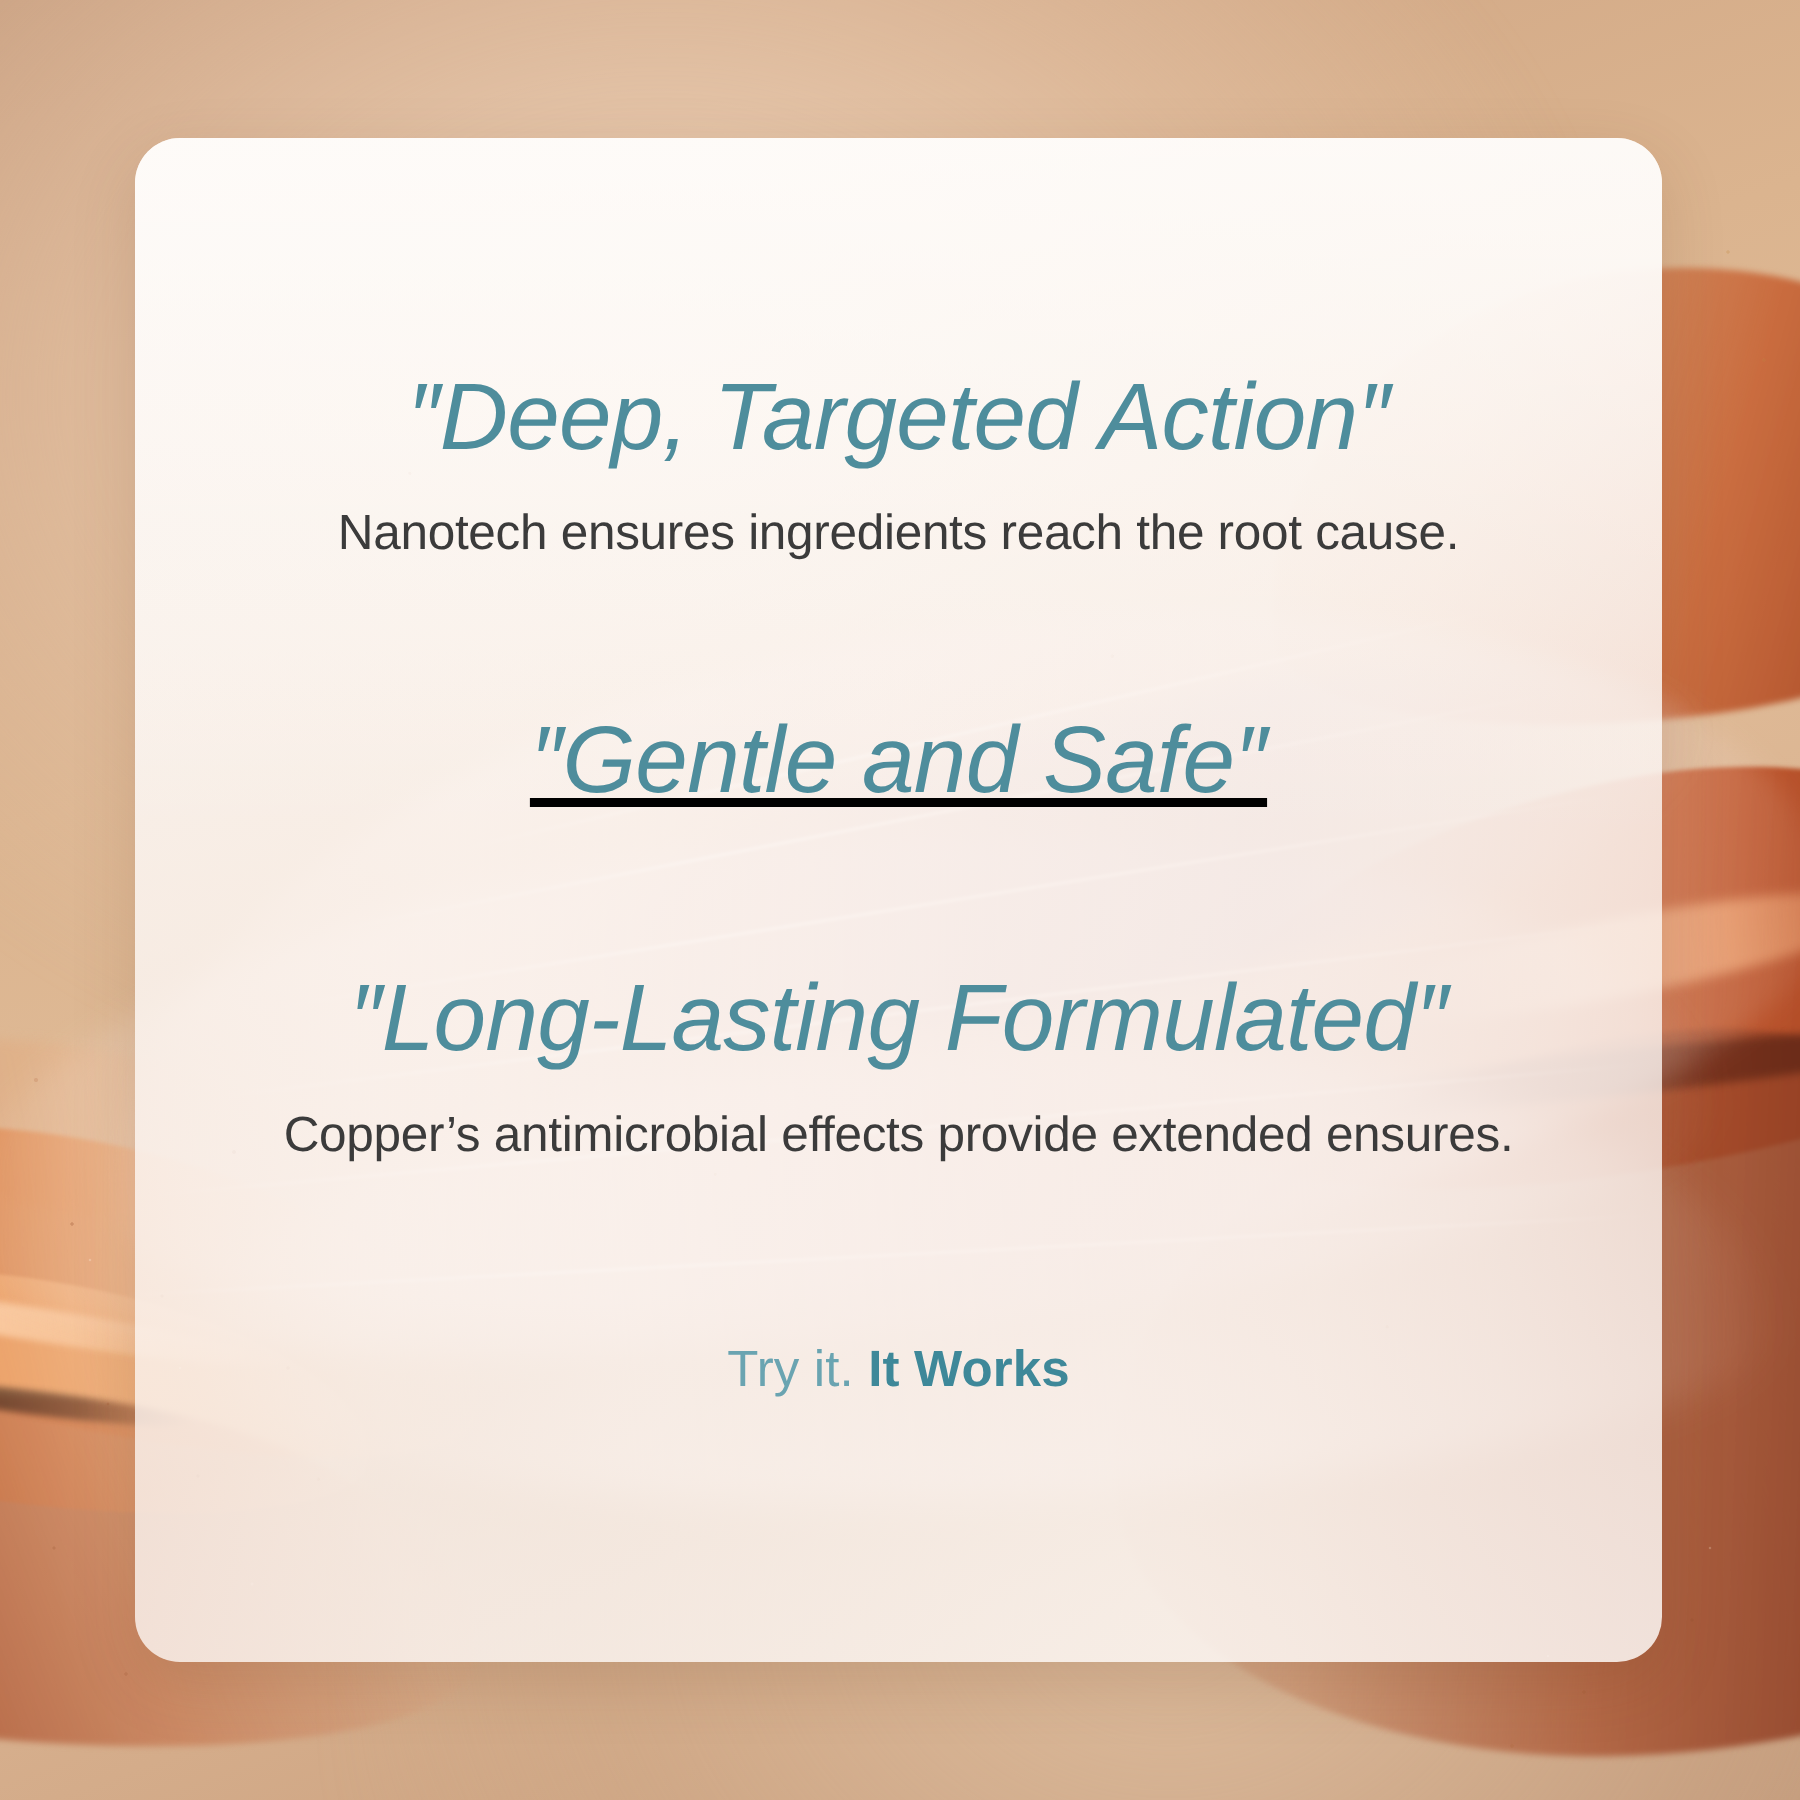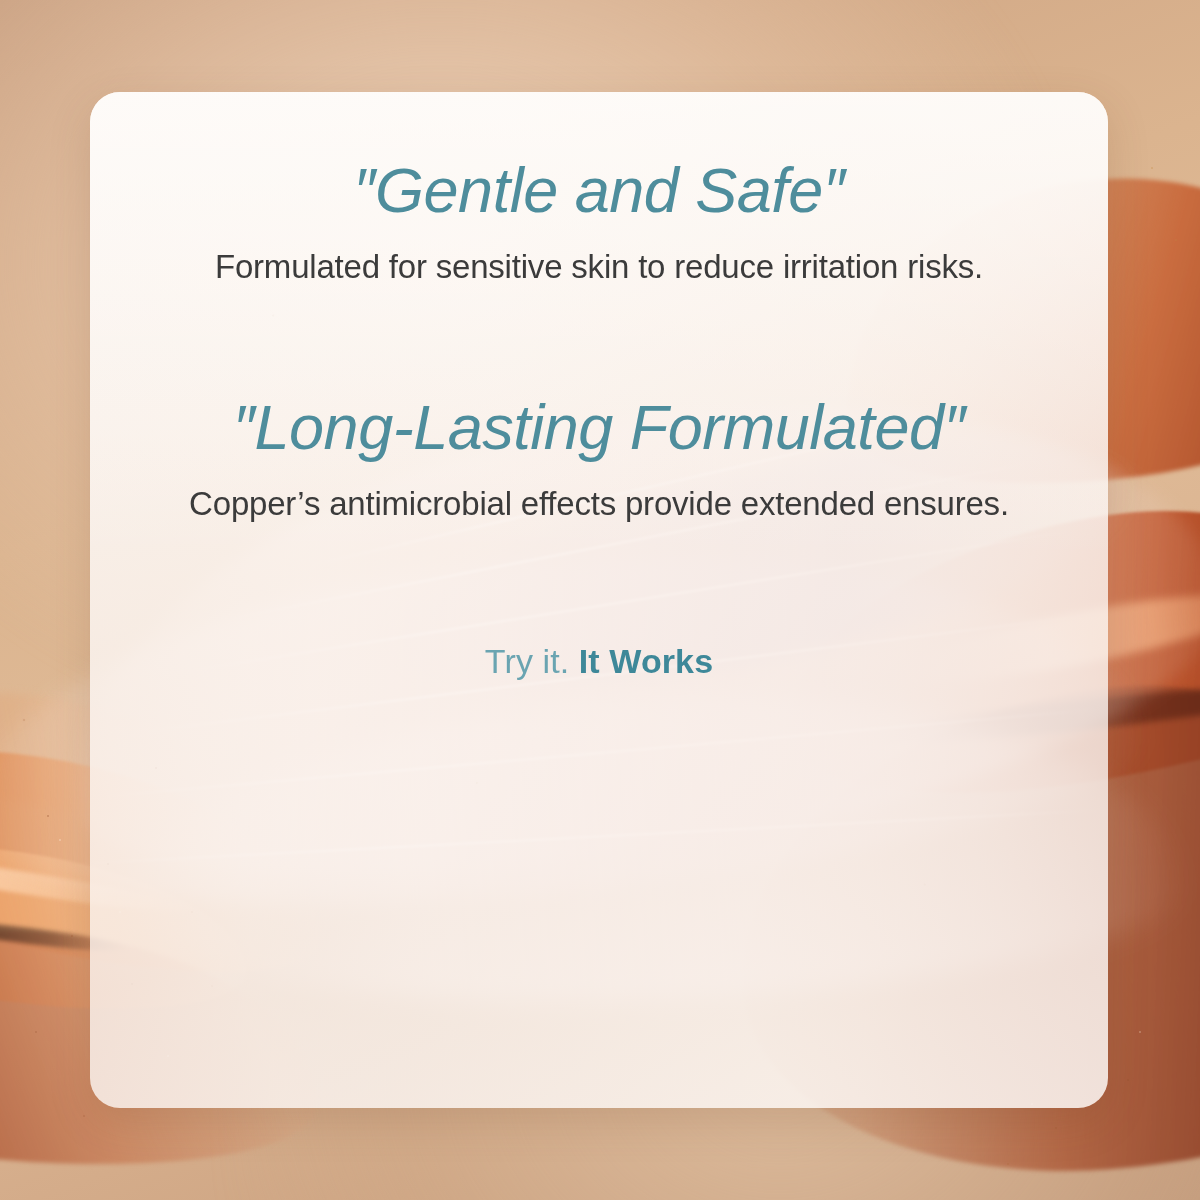--- a/index.html
+++ b/index.html
@@ -416,21 +416,21 @@
     align-items: center;
   }
 
   
   .block {
     width: 100%;
     text-align: center;
   }
 
   .blk-1 { margin-top: 152px; }
-  .blk-2 { margin-top: 64px; }
+  .blk-2 { margin-top: 96px; text-decoration: underline; }
   .blk-3 { margin-top: 104px; }
 
   .headline {
     font-family: "Liberation Sans", sans-serif;
     font-style: italic;
     font-weight: 400;
     font-size: 63px;
     line-height: 1.08;
     letter-spacing: -0.5px;
     color: #4e8d9c;
@@ -505,24 +505,27 @@
 
   <div class="speckles"></div>
   <div class="speckles-fine"></div>
 
   <div class="card">
     <div class="card-sheen"></div>
     <div class="card-grain"></div>
 
     <div class="card-content">
 
+      <div class="block blk-1">
+        <div class="headline">″Deep, Targeted Action″</div>
+        <div class="subline">Nanotech ensures ingredients reach the root cause.</div>
+      </div>
 
       <div class="block blk-2">
         <div class="headline">″Gentle and Safe″</div>
-        <div class="subline">Formulated for sensitive skin to reduce irritation risks.</div>
       </div>
 
       <div class="block blk-3">
         <div class="headline">″Long-Lasting Formulated″</div>
         <div class="subline">Copper’s antimicrobial effects provide extended ensures.</div>
       </div>
 
       <div class="cta">
         <span class="cta-lead">Try it.</span><span> </span><span class="cta-strong">It Works</span>
       </div>

